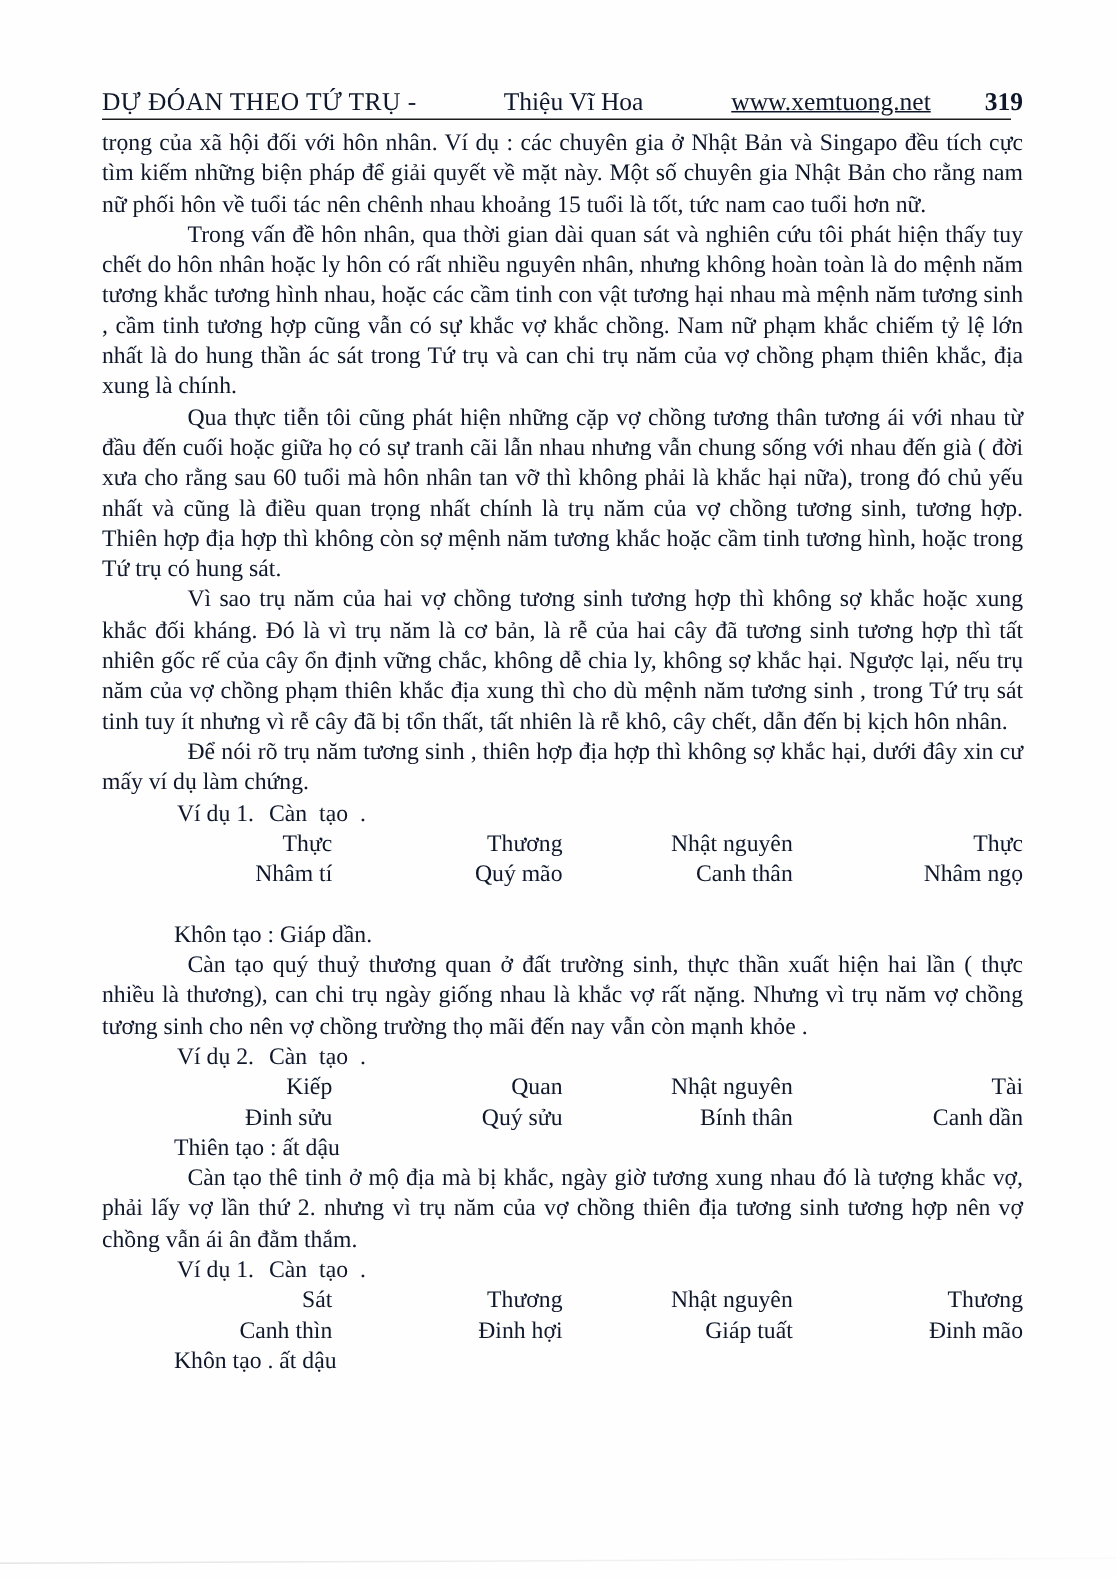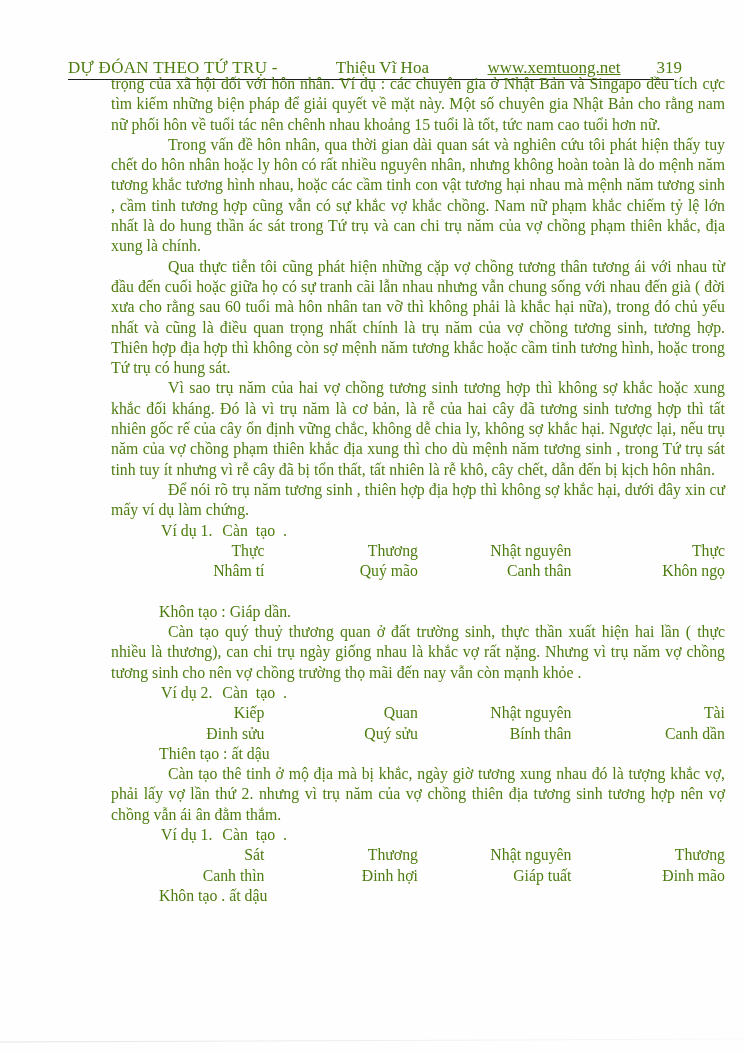--- a/index.html
+++ b/index.html
@@ -1,46 +1,45 @@
 <!DOCTYPE html>
 <html><head>
 <meta charset="utf-8">
 <style>
   html,body { margin:0; padding:0; background:#ffffff; }
   .page {
     position:relative;
     width:744px; height:1053px;
     background:#fefefe;
-    color:#4d7c0f;
+    color:#0f172a;
     font-family:"Liberation Serif","DejaVu Serif",serif;
     overflow:hidden;
   }
   .header {
     position:absolute;
     top:42px; left:68px; width:614px;
     display:flex; align-items:baseline;
     font-size:17px;
     white-space:nowrap;
   }
   .header .book-title { letter-spacing:0.3px; }
   .header .author { margin-left:58px;margin-top:16px; }
   .header .website { margin-left:auto; text-decoration:underline; }
-  .header .pagenum { margin-left:36px; }
+  .header .pagenum { margin-left:36px;font-weight:bold; }
   .header-rule {
     position:absolute;
     top:79px; left:68px; width:606px;
     border-top:1.6px solid #1c1c1c;
   }
   .body {
     position:absolute;
-    top:74px; left:68px; width:614px;
+    top:86px; left:68px; width:614px;
     font-size:15.8px;
     line-height:20.3px;
     text-align:justify;
-    margin-left:43px;
   }
   .body p { margin:0; text-indent:57px; }
   .body p.noindent { text-indent:0; }
   .vd-line { text-indent:0 !important; padding-left:50px; text-align:left; }
   .vd-line b { font-weight:normal; }
   .vd-line .intro { margin-left:10px; word-spacing:4px; }
   .ptable {
     display:grid;
     grid-template-columns:repeat(4,1fr);
     text-align:center;
@@ -78,21 +77,21 @@
 
     <p class="vd-line"><b>Ví dụ 1.</b><span class="intro">Càn  tạo .</span></p>
     <div class="ptable">
       <span class="cell">Thực</span>
       <span class="cell">Thương</span>
       <span class="cell">Nhật nguyên</span>
       <span class="cell">Thực</span>
       <span class="cell">Nhâm tí</span>
       <span class="cell">Quý mão</span>
       <span class="cell">Canh thân</span>
-      <span class="cell">Khôn ngọ</span>
+      <span class="cell">Nhâm ngọ</span>
     </div>
     <div class="gap"></div>
     <p class="khontao-line">Khôn tạo : Giáp dần.</p>
     <p>Càn tạo quý thuỷ thương quan ở đất trường sinh, thực thần xuất hiện hai lần ( thực nhiều là thương), can chi trụ ngày giống nhau là khắc vợ rất nặng. Nhưng vì trụ năm vợ chồng tương sinh cho nên vợ chồng trường thọ mãi đến nay vẫn còn mạnh khỏe .</p>
 
     <p class="vd-line"><b>Ví dụ 2.</b><span class="intro">Càn  tạo .</span></p>
     <div class="ptable">
       <span class="cell">Kiếp</span>
       <span class="cell">Quan</span>
       <span class="cell">Nhật nguyên</span>

